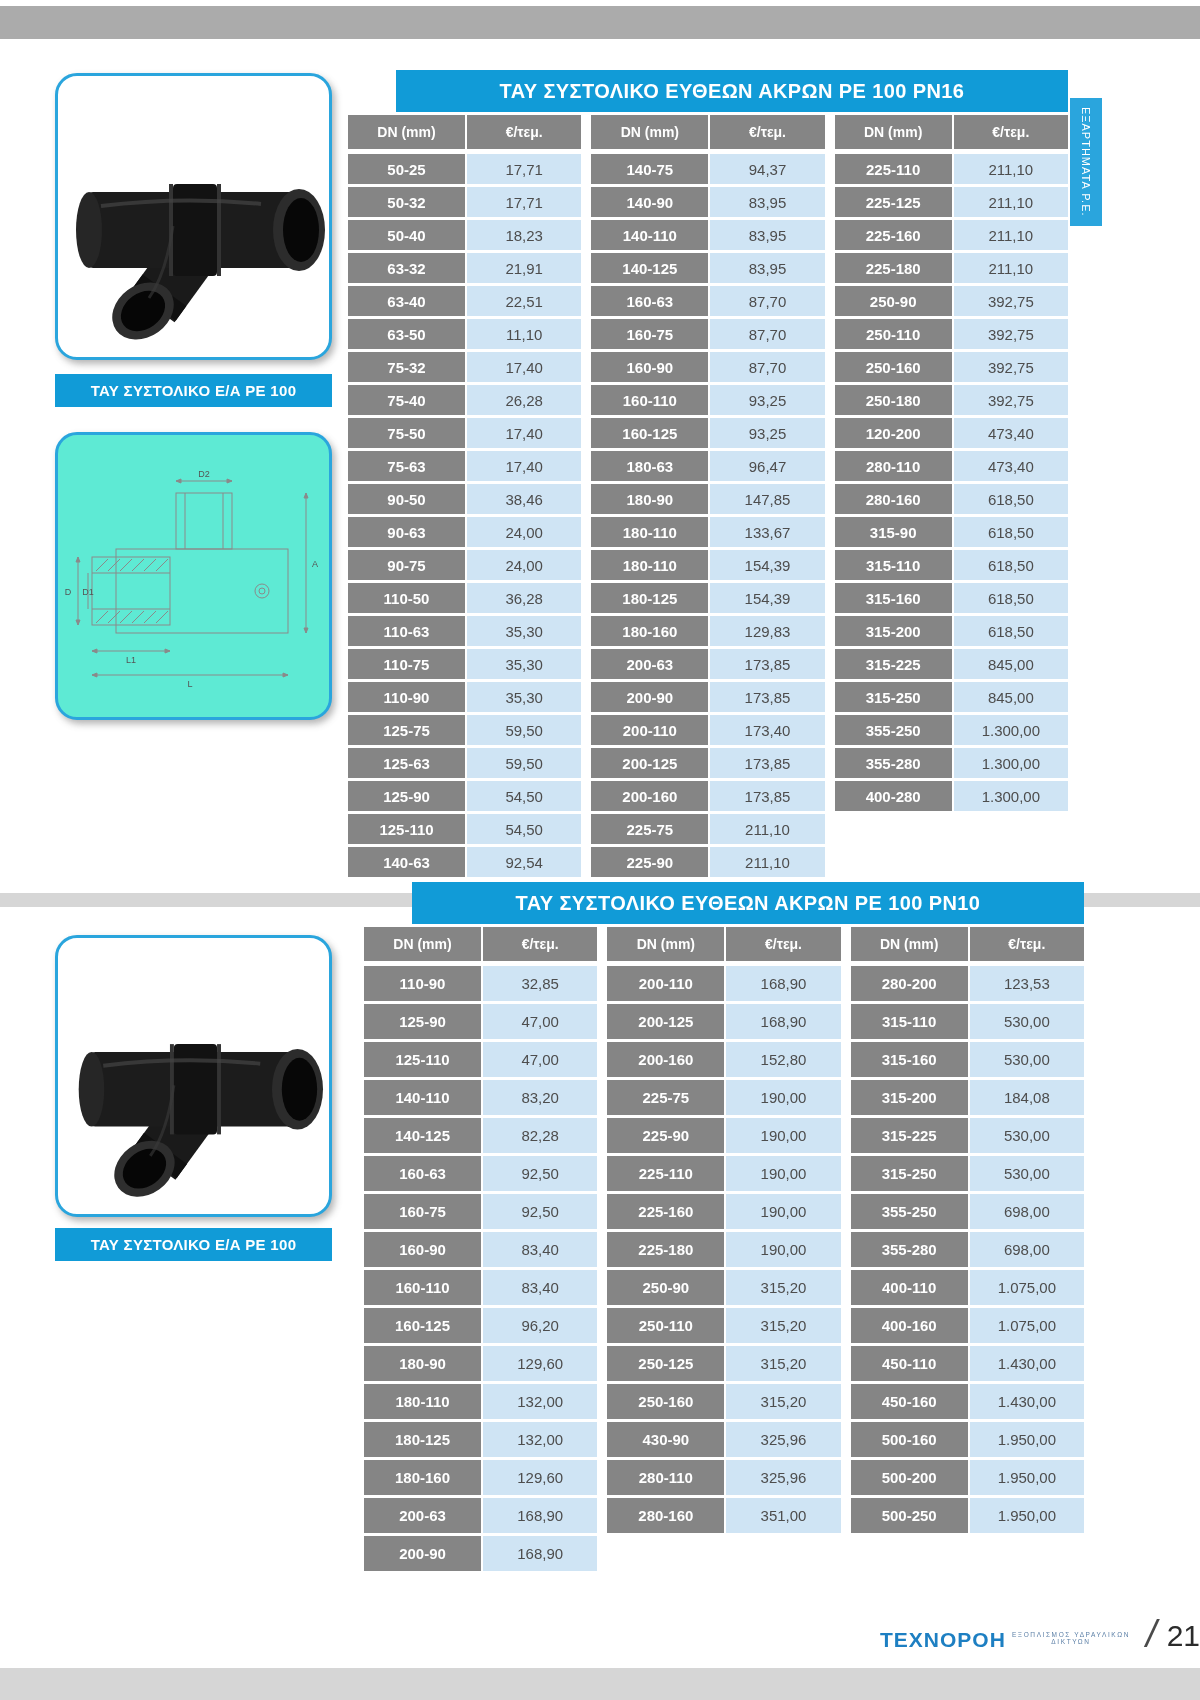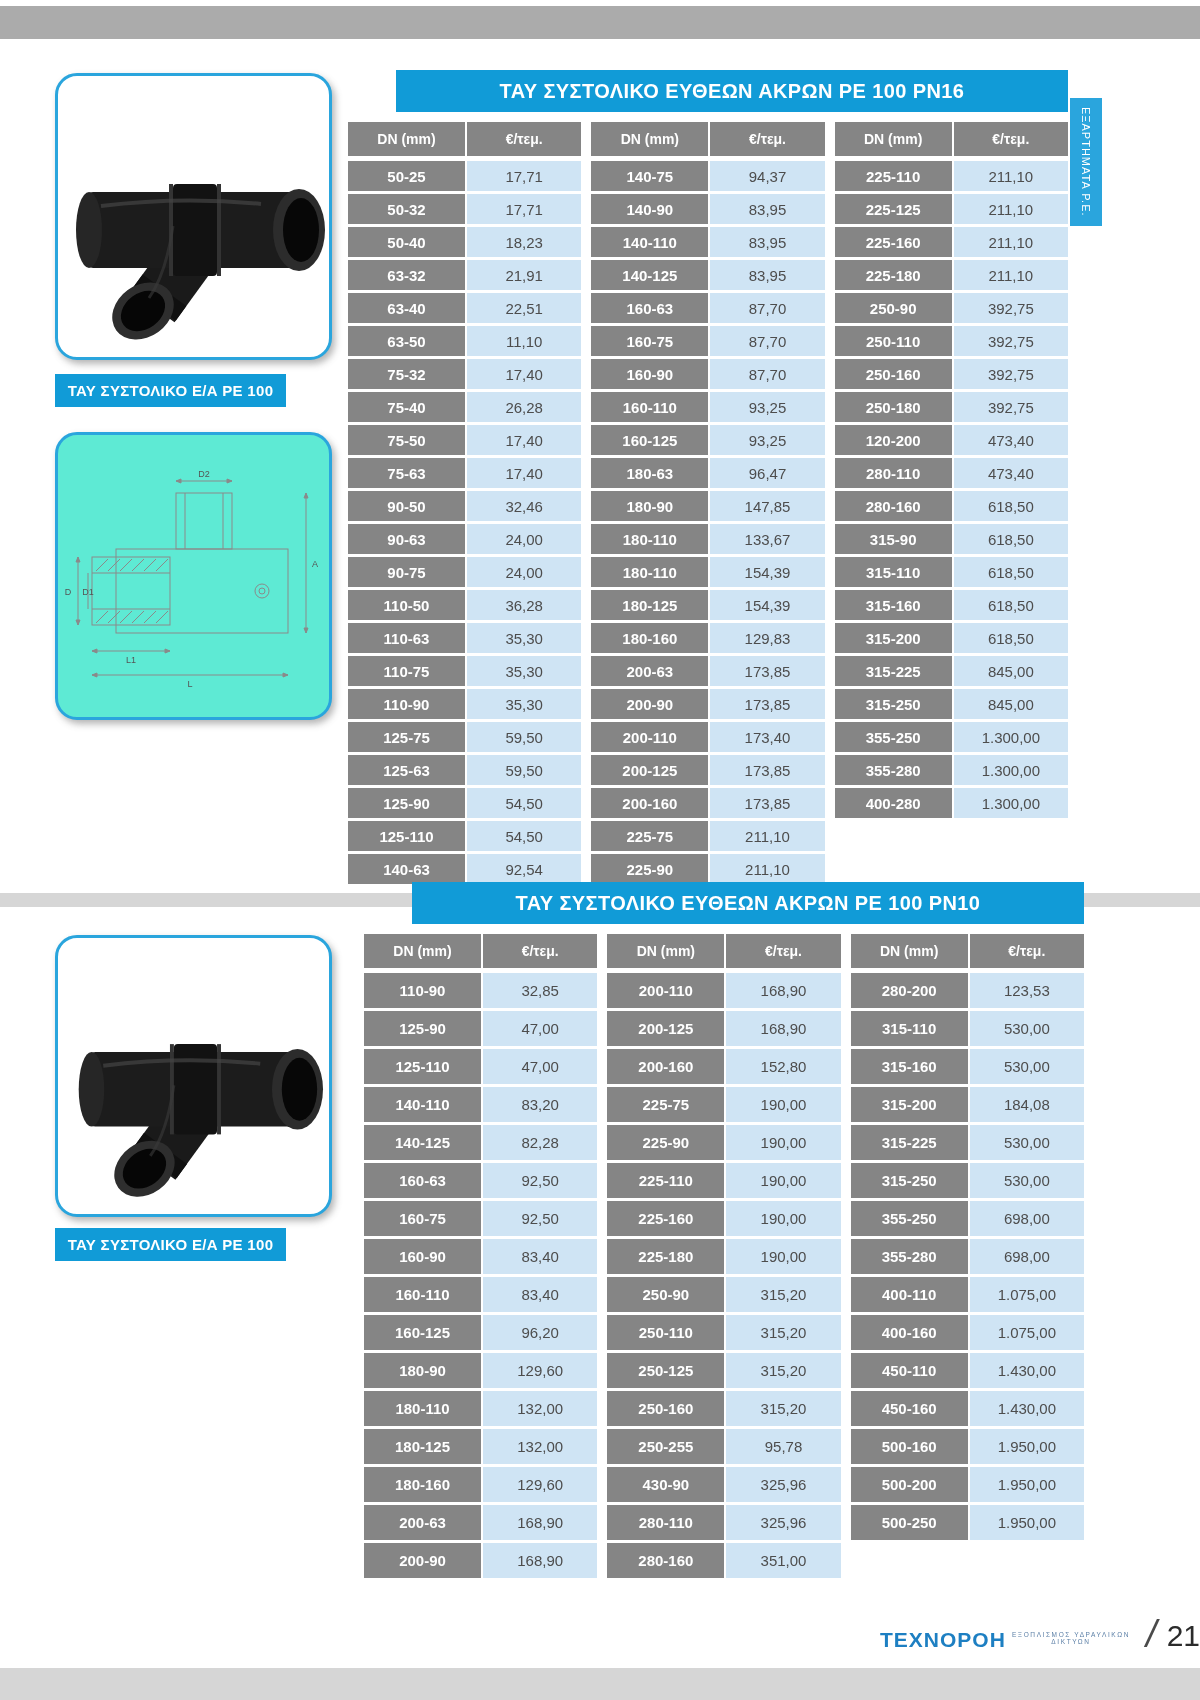--- a/index.html
+++ b/index.html
@@ -13,33 +13,33 @@
 
   
   .photo-box{position:absolute;left:55px;width:271px;background:#fff;
     border:3px solid #2aa5dd;border-radius:22px;box-shadow:3px 4px 7px rgba(90,90,90,.45);
     display:flex;align-items:center;justify-content:center;overflow:hidden;}
   .photo-box.p1{top:73px;height:281px;}
   .photo-box.p2{top:935px;height:276px;}
   .diagram-box{position:absolute;left:55px;top:432px;width:271px;height:282px;background:#5eead4;
     border:3px solid #2aa5dd;border-radius:22px;box-shadow:3px 4px 7px rgba(90,90,90,.45);}
 
-  .product-label{position:absolute;left:55px;width:231px;height:33px;background:#119bd7;
+  .product-label{position:absolute;left:55px;width:277px;height:33px;background:#119bd7;
     color:#fff;font-weight:bold;font-size:15px;display:flex;align-items:center;justify-content:center;
     letter-spacing:.3px;}
   .product-label.l1{top:374px;}
   .product-label.l2{top:1228px;}
 
   
   .ptable{position:absolute;left:348px;width:720px;}
   .ptable.t1{top:70px;}
   .ptable.t2{top:882px;padding-left:16px;}
   .ptitle{height:42px;background:#119bd7;color:#fff;font-weight:bold;font-size:20px;
     display:flex;align-items:center;justify-content:center;letter-spacing:.4px;margin-left:48px;}
-  .cols{display:flex;gap:10px;margin-top:10px;}
+  .cols{display:flex;gap:10px;margin-top:3px;}
   .pcol{flex:1;display:flex;flex-direction:column;gap:3px;}
   .prow{display:flex;gap:2px;height:30px;}
   .t2 .prow{height:35px;}
   .prow.head{height:34px;margin-bottom:2px;}
   .t2 .prow.head{height:34px;}
   .cell{display:flex;align-items:center;justify-content:center;}
   .dn{width:117px;background:#858585;color:#fff;font-weight:bold;font-size:15px;}
   .pr{flex:1;background:#cfe4f4;color:#4d4d4d;font-size:15px;}
   .prow.head .dn,.prow.head .pr{background:#858585;color:#fff;font-weight:bold;font-size:14px;}
 
@@ -189,21 +189,21 @@
           <div class="prow">
             <div class="cell dn">75-50</div>
             <div class="cell pr">17,40</div>
           </div>
           <div class="prow">
             <div class="cell dn">75-63</div>
             <div class="cell pr">17,40</div>
           </div>
           <div class="prow">
             <div class="cell dn">90-50</div>
-            <div class="cell pr">32,46</div>
+            <div class="cell pr">38,46</div>
           </div>
           <div class="prow">
             <div class="cell dn">90-63</div>
             <div class="cell pr">24,00</div>
           </div>
           <div class="prow">
             <div class="cell dn">90-75</div>
             <div class="cell pr">24,00</div>
           </div>
           <div class="prow">
@@ -570,24 +570,20 @@
           </div>
           <div class="prow">
             <div class="cell dn">250-125</div>
             <div class="cell pr">315,20</div>
           </div>
           <div class="prow">
             <div class="cell dn">250-160</div>
             <div class="cell pr">315,20</div>
           </div>
           <div class="prow">
-            <div class="cell dn">250-255</div>
-            <div class="cell pr">95,78</div>
-          </div>
-          <div class="prow">
             <div class="cell dn">430-90</div>
             <div class="cell pr">325,96</div>
           </div>
           <div class="prow">
             <div class="cell dn">280-110</div>
             <div class="cell pr">325,96</div>
           </div>
           <div class="prow">
             <div class="cell dn">280-160</div>
             <div class="cell pr">351,00</div>

